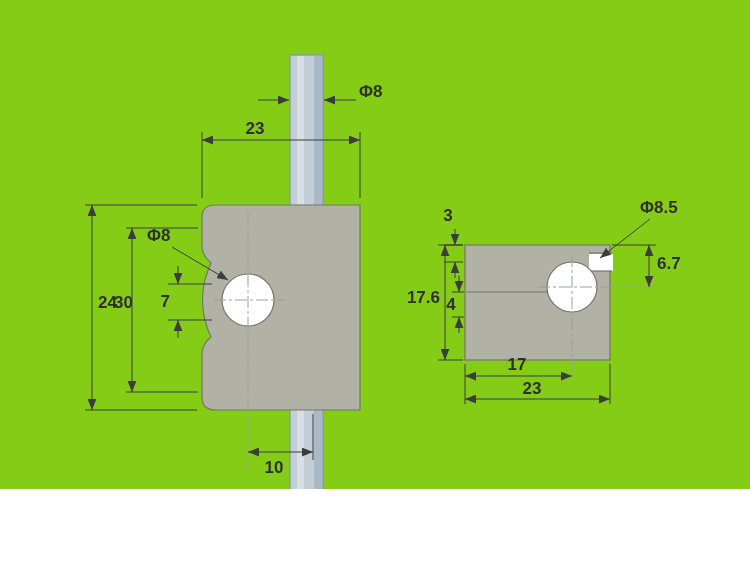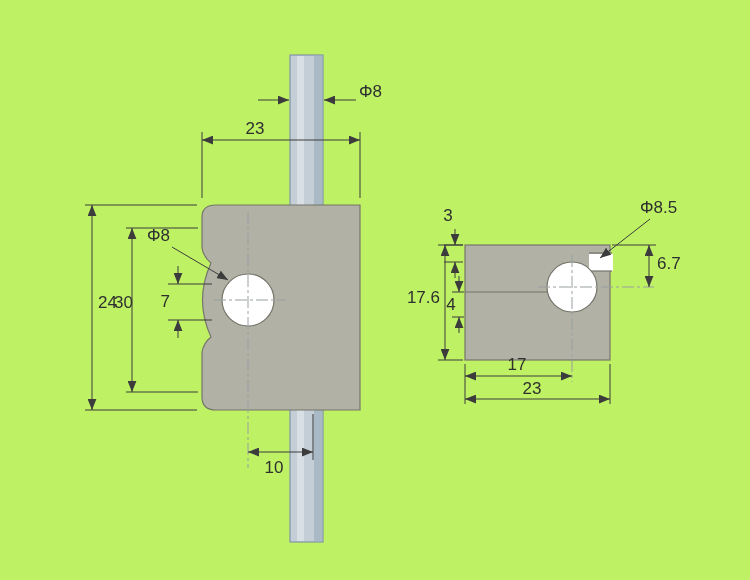--- a/index.html
+++ b/index.html
@@ -1,16 +1,16 @@
 <!DOCTYPE html>
 <html><head>
 <meta charset="utf-8">
 <style>
   html,body{margin:0;padding:0;background:#ffffff;}
-  .stage{width:750px;height:580px;background:#bef264;position:relative;overflow:hidden;}
+  .stage{width:750px;height:489px;background:#84cc16;position:relative;overflow:hidden;font-weight:bold;}
   svg text{font-family:"Liberation Sans",sans-serif;font-size:17px;fill:#2f2f2f;}
   .dim{stroke:#3c3c3c;stroke-width:1;fill:none;}
   .center{stroke:#9aa0a0;stroke-width:1;stroke-dasharray:12 3 3 3;fill:none;}
   .edge{stroke:#75756b;stroke-width:1.2;}
   .rodline{stroke:#8195a5;stroke-width:1.2;}
 </style>
 </head>
 <body>
 
 <div class="stage">

